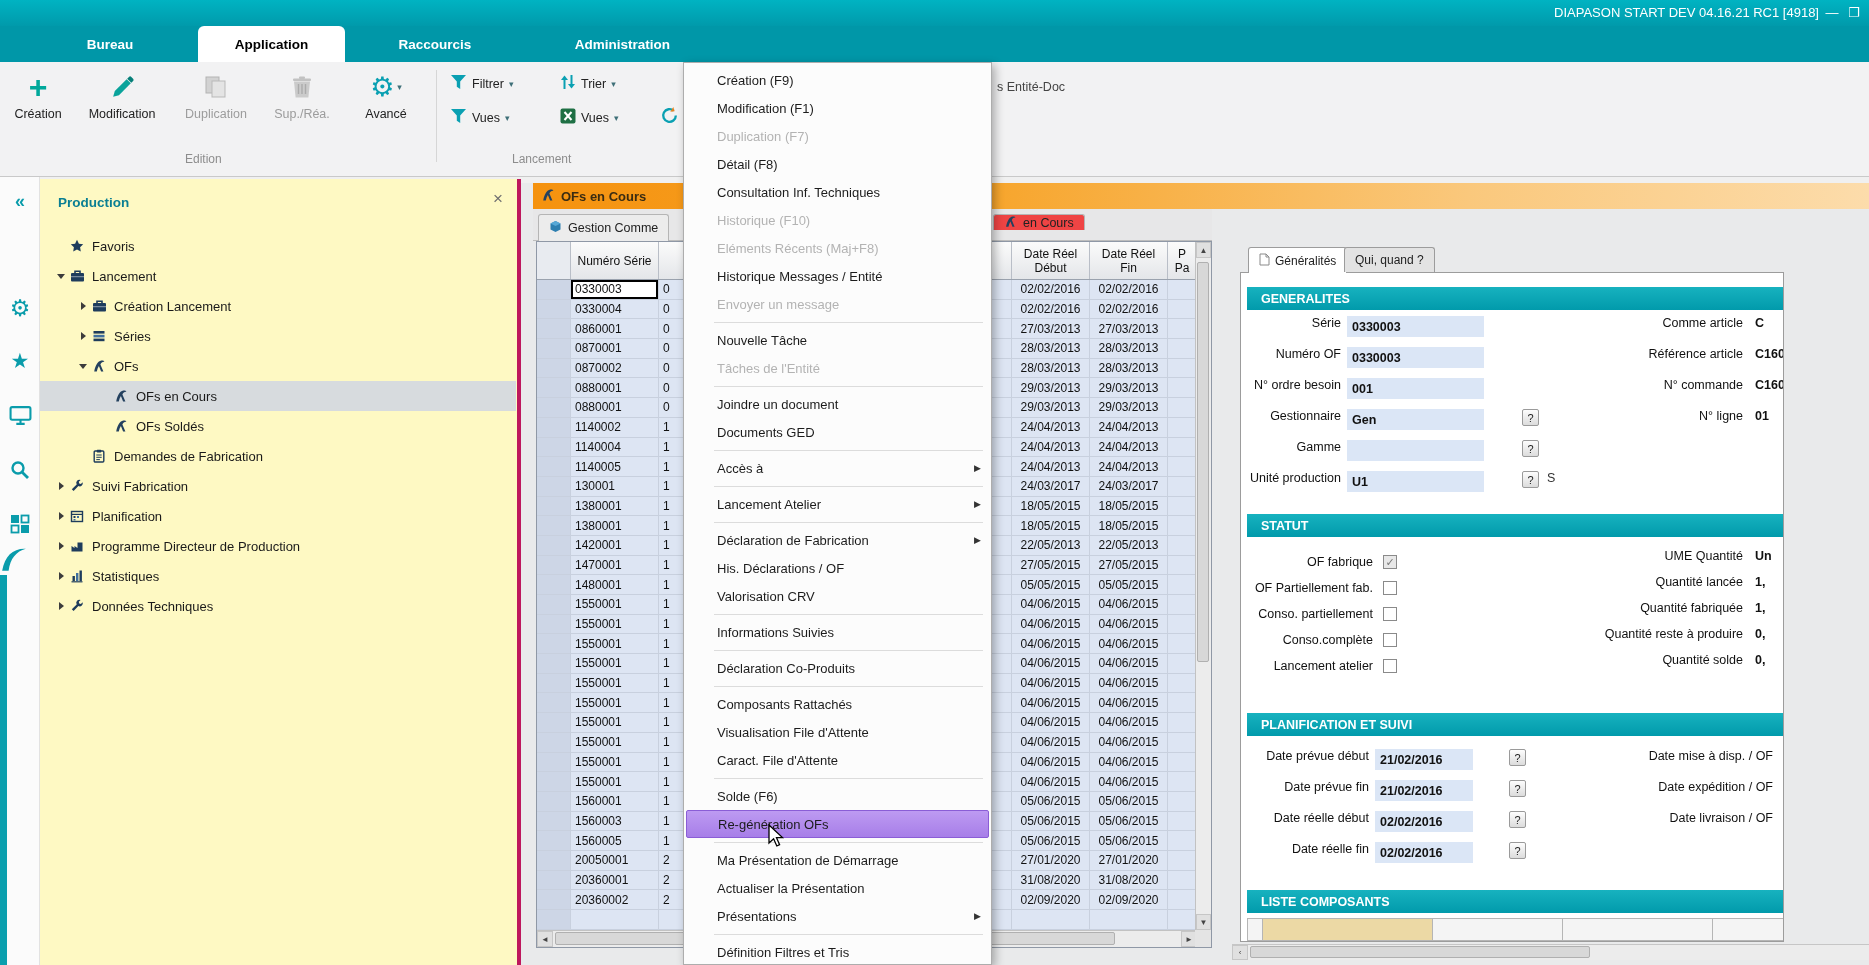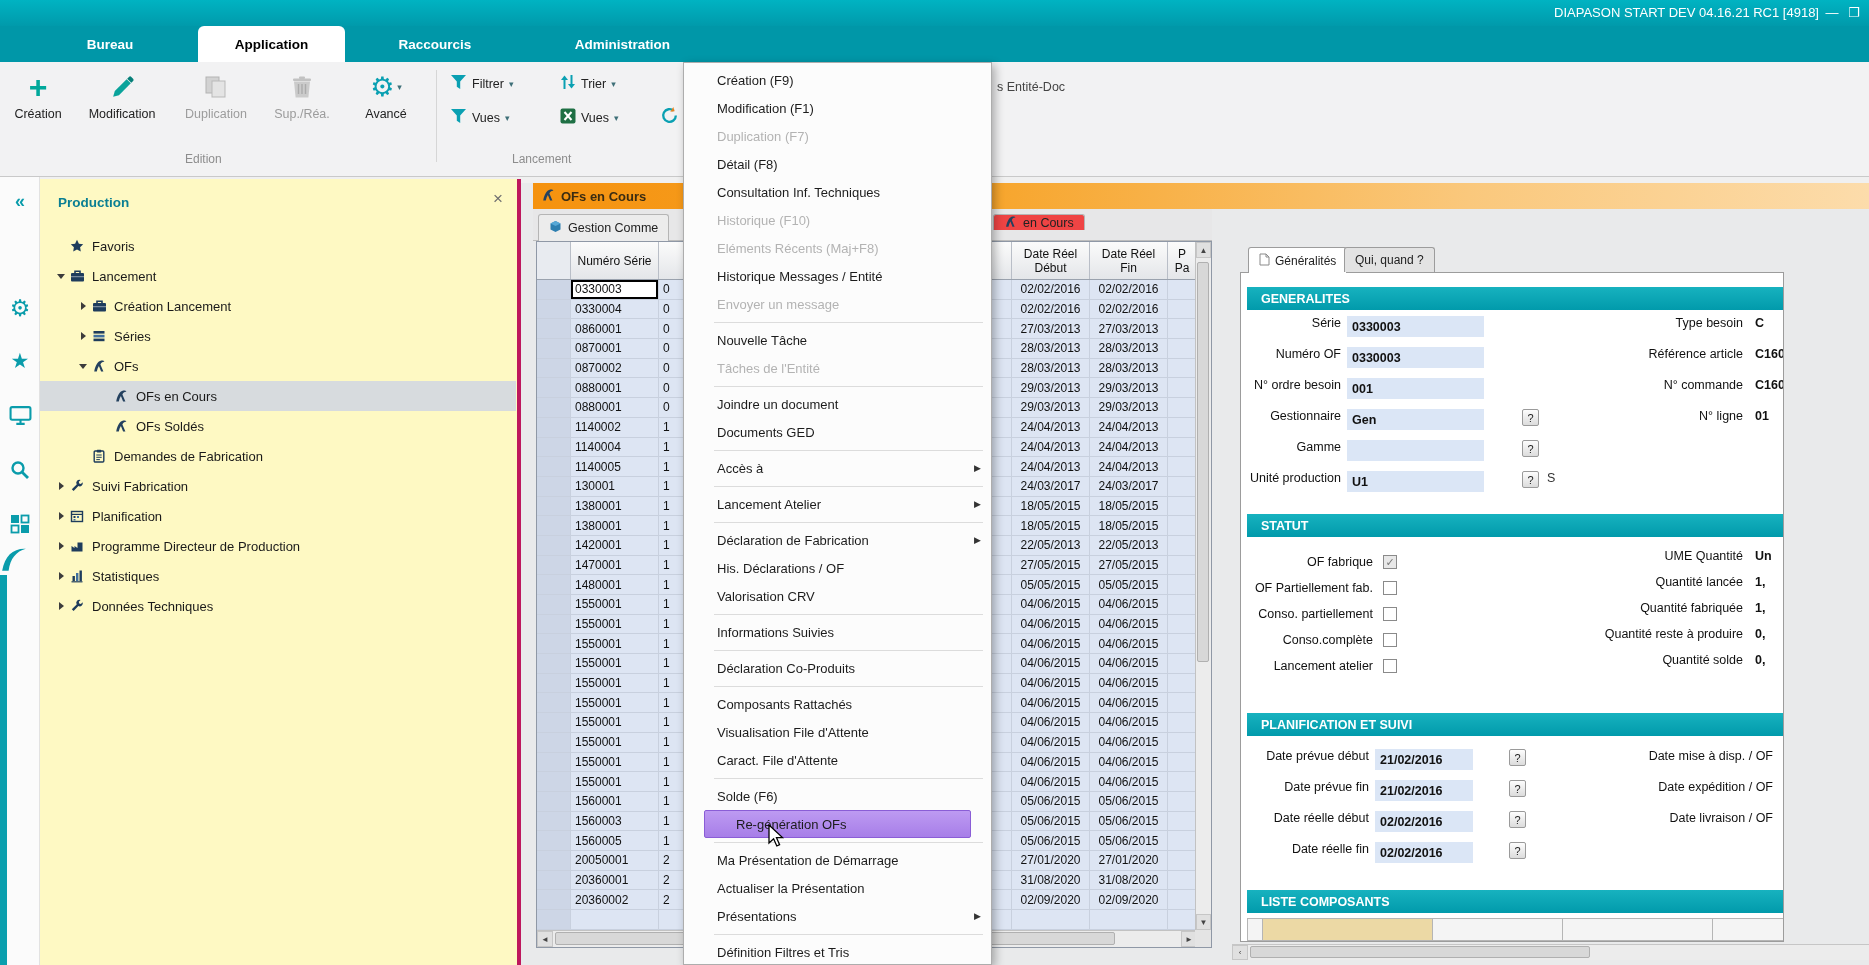--- a/index.html
+++ b/index.html
@@ -86,21 +86,21 @@
   .thumb{position:absolute;background:#d8d8d8;border:1px solid #b0b0b0;border-radius:2px}
   .corner{position:absolute;right:0;bottom:0;width:16px;height:17px;background:#e4e4e4}
 
   
   .cmenu{position:absolute;left:683px;top:62px;width:309px;height:903px;background:#fcfcfc;border:1px solid #adadad;
     box-shadow:3px 3px 9px rgba(0,0,0,.3);padding-top:3px;z-index:40;overflow:hidden}
   .mi{height:28px;display:flex;align-items:center;padding:0 10px 0 33px;font-size:13px;color:#1c1c1c}
   .mi .ma{margin-left:auto;font-size:9px;color:#333}
   .mi.dis{color:#b3b3b3}
   .mi.dis .ma{color:#b3b3b3}
-  .mi.hl{background:linear-gradient(#bd9af2,#a77ee8);margin:0 20px;padding-left:31px;border:1px solid #8a5dd6;border-radius:2px}
+  .mi.hl{background:linear-gradient(#bd9af2,#a77ee8);margin:0 2px;padding-left:31px;border:1px solid #8a5dd6;border-radius:2px}
   .msep{height:8px;display:flex;align-items:center;padding:0 8px 0 30px}
   .msep::after{content:"";flex:1;height:1px;background:#dcdcdc}
   .cursor{position:absolute;left:768px;top:824px;z-index:60}
 
   
   .ptab{position:absolute;top:247px;height:25px;display:flex;align-items:center;gap:5px;padding:0 10px;font-size:12px;
     border:1px solid #9c9c9c;border-bottom:none;border-radius:3px 3px 0 0;background:#e3e3e3;color:#222;white-space:nowrap;z-index:3}
   .ptab.active{background:#fff;height:26px}
   .pcard{position:absolute;left:1240px;top:272px;width:544px;height:670px;background:#fff;border:1px solid #9c9c9c;overflow:hidden;z-index:2}
   .secbar{position:absolute;left:6px;width:617px;height:23px;background:linear-gradient(#17b2bf,#019aab);color:#fff;
@@ -788,21 +788,21 @@
   </div>
         <div class="frow">
     <span class="flab">Unité production</span>
     <span class="fbox">U1</span>
     <span class="fhelp">?</span>
     <span class="fsuf">S</span>
   </div>
       </div>
     <div class="gen-right">
         <div class="frow">
-    <span class="flab2">Type besoin</span>
+    <span class="flab2">Comme article</span>
     <span class="fval">C</span>
   </div>
         <div class="frow">
     <span class="flab2">Référence article</span>
     <span class="fval">C160200005/01</span>
   </div>
         <div class="frow">
     <span class="flab2">N° commande</span>
     <span class="fval">C160200005</span>
   </div>

